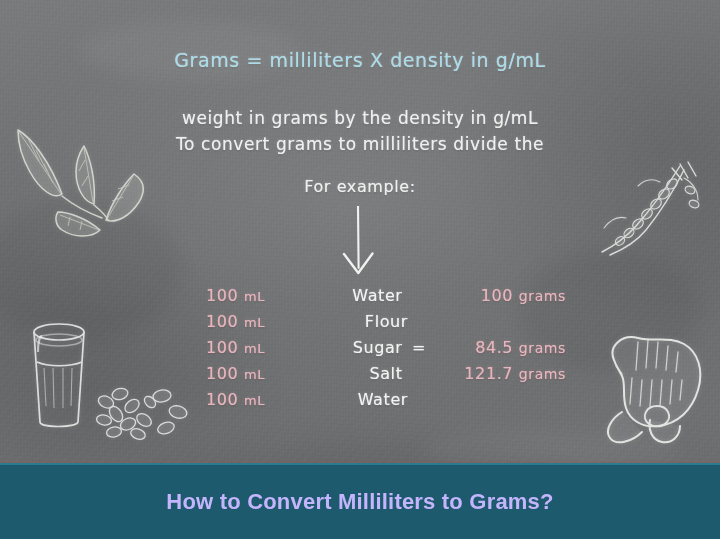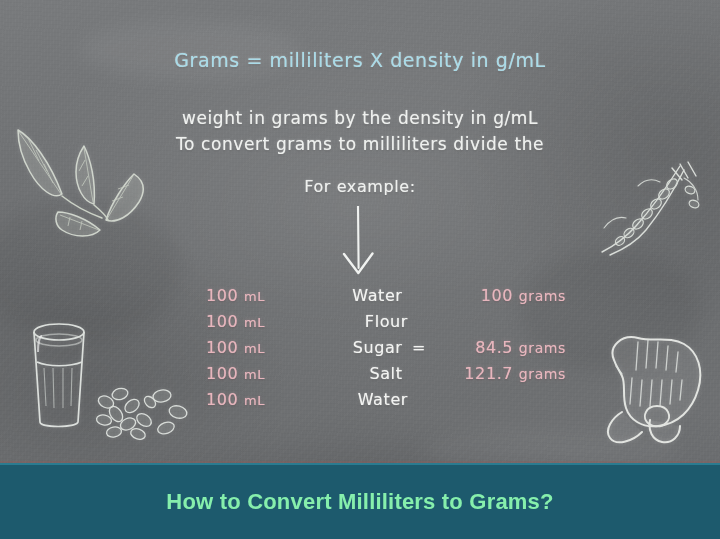--- a/index.html
+++ b/index.html
@@ -161,21 +161,21 @@
     bottom: 0;
     width: 720px;
     height: 76px;
     background: #1d5a6d;
     border-top: 2px solid #2b7b90;
     display: flex;
     align-items: center;
     justify-content: center;
   }
   #banner-text {
-    color: #86efac;
+    color: #c4b5fd;
     font-family: "Liberation Sans", sans-serif;
     font-weight: bold;
     font-size: 22px;
     letter-spacing: 0.2px;
   }
   #banner-edge {
     position: absolute;
     left: 0;
     bottom: 76px;
     width: 720px;

